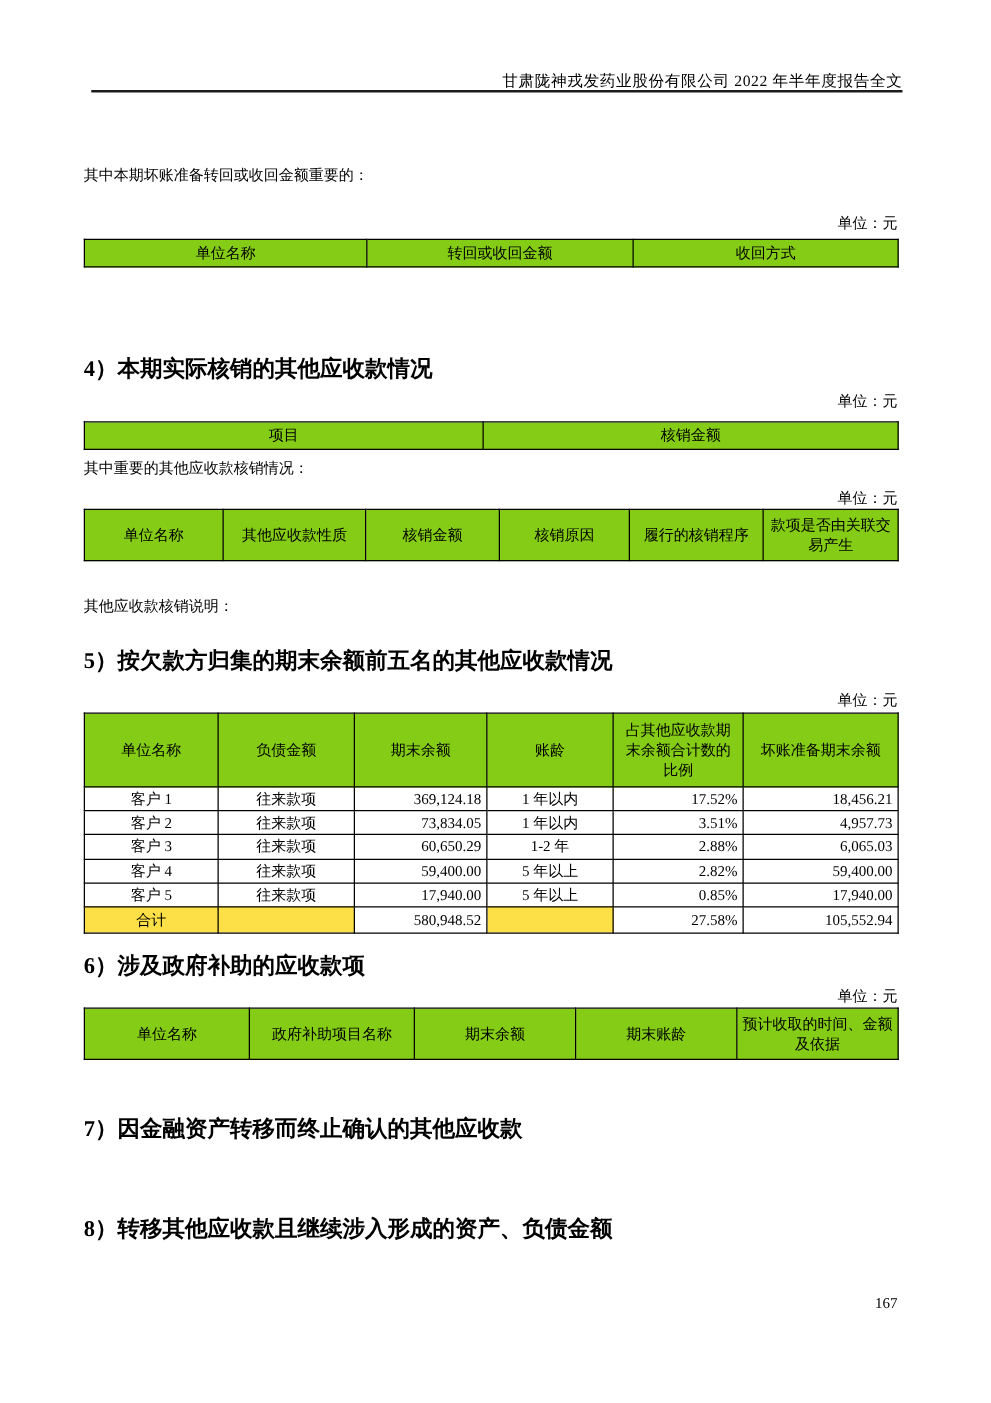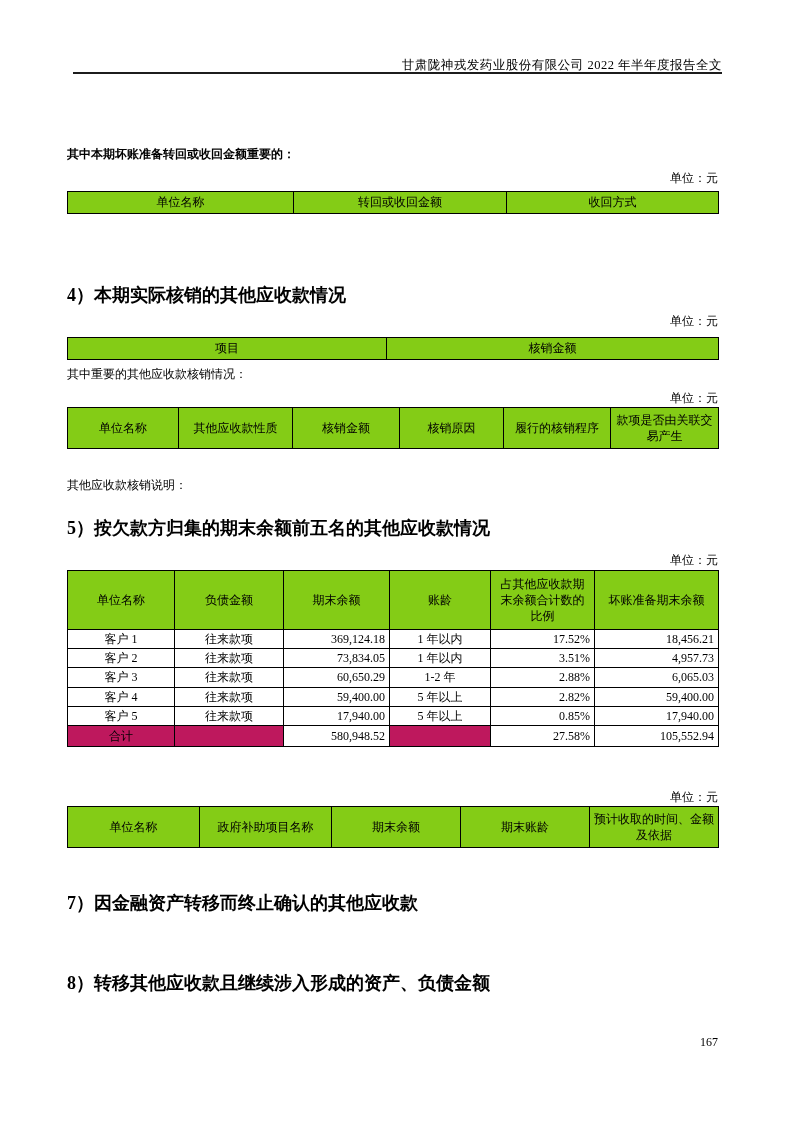--- a/index.html
+++ b/index.html
@@ -43,32 +43,32 @@
     line-height:1.35;
   }
   .hdr td { background:#84cc16; text-align:center; }
   .h22 td { height:19px; }
   .h42 td { height:38px; }
   .h60 td { height:56px; }
   .datarow td { height:14px; }
   .totalrow td { height:18px; }
   .cell-left { text-align:center; }
   .cell-right { text-align:right; }
-  .cell-gray { background:#be185d; }
+  .cell-gray { background:#fde047; }
   .page-number { right:75px; top:1035px; }
 </style>
 </head>
 <body>
 
 <div class="page">
 
   <div class="abs doc-header-text">甘肃陇神戎发药业股份有限公司 2022 年半年度报告全文</div>
   <div class="abs doc-header-rule"></div>
 
-  <div class="abs content note-text" style="top:146px;font-weight:bold;">其中本期坏账准备转回或收回金额重要的：</div>
+  <div class="abs content note-text" style="top:132px;">其中本期坏账准备转回或收回金额重要的：</div>
 
   <div class="abs content unit-label" style="top:170px;">单位：元</div>
 
   <table class="abs content" style="top:191px;">
     <colgroup>
         <col style="width:226px">
         <col style="width:213px">
         <col style="width:212px">
       </colgroup>
     <tbody>
@@ -194,20 +194,23 @@
         <td class="cell-left cell-gray">合计</td>
         <td class="cell-gray"></td>
         <td class="cell-right">580,948.52</td>
         <td class="cell-gray"></td>
         <td class="cell-right">27.58%</td>
         <td class="cell-right">105,552.94</td>
       </tr>
     </tbody>
   </table>
 
+  <div class="abs content section-heading" style="top:760px;">
+    <span class="sec-num">6）</span><span>涉及政府补助的应收款项</span>
+  </div>
 
   <div class="abs content unit-label" style="top:789px;">单位：元</div>
 
   <table class="abs content" style="top:806px;">
     <colgroup>
         <col style="width:132px">
         <col style="width:132px">
         <col style="width:129px">
         <col style="width:129px">
         <col style="width:129px">

